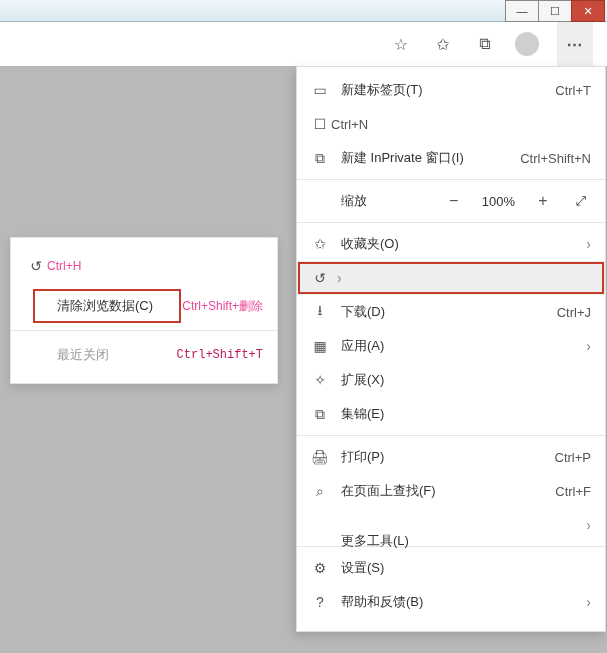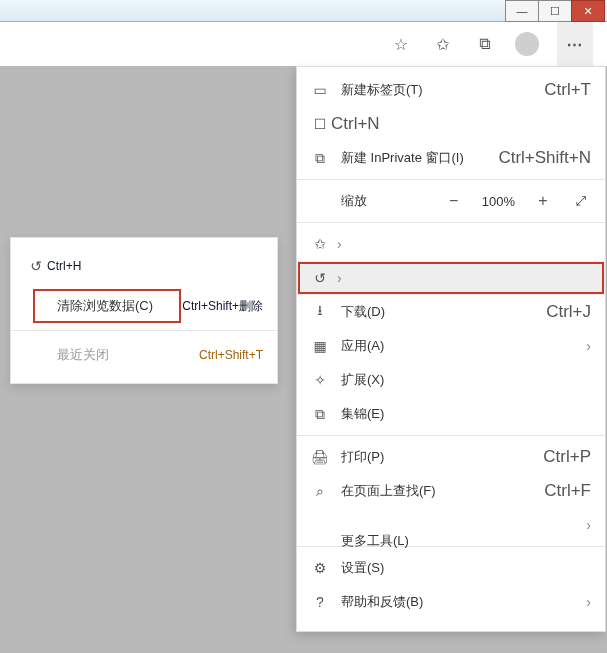--- a/index.html
+++ b/index.html
@@ -76,21 +76,21 @@
     display: flex; align-items: center;
     height: 34px;
     padding: 0 14px 0 12px;
     position: relative;
   }
   .row .icon {
     width: 22px; text-align: center; color: #555; font-size: 14px;
     flex: 0 0 22px;
   }
   .row .label { margin-left: 10px; flex: 1; }
-  .row .shortcut { color: #555; font-size: 17px; }
+  .row .shortcut { color: #555; font-size: 13px; }
   .row .chev { color: #888; font-size: 14px; margin-left: 6px;}
   .row.active {
     background: #eee;
   }
   .row.active.boxed::after{
     content:"";
     position:absolute; inset:1px;
     border:2px solid #c73a2a;
     pointer-events:none;
   }
@@ -109,22 +109,22 @@
     position: absolute;
     top: 237px; left: 10px;
     width: 268px;
     background: #fff;
     border: 1px solid #e2e2e2;
     box-shadow: 0 4px 10px rgba(0,0,0,.12);
     padding: 8px 0;
     z-index: 40;
   }
   .submenu .row { height: 40px; padding: 0 14px;}
-  .submenu .row .shortcut{ font-size:12px; color:#0f172a;}
-  .submenu .row.dim .shortcut{ color:#a16207;}
+  .submenu .row .shortcut{ font-size:12px; color:#ec4899;}
+  .submenu .row.dim .shortcut{ color:#be185d;font-family:Liberation Mono, monospace;}
   .submenu .boxed{ position:relative;}
   .submenu .boxed::after{
     content:"";
     position:absolute; left:22px; right:96px; top:3px; bottom:3px;
     border:2px solid #c73a2a;
     pointer-events:none;
   }
 </style>
 </head>
 <body>
@@ -167,20 +167,21 @@
     <span class="zgroup">
       <span class="zbtn">−</span>
       <span>100%</span>
       <span class="zbtn">+</span>
       <span class="zfull">⤢</span>
     </span>
   </div>
   <div class="sep"></div>
   <div class="row">
     <span class="icon">✩</span>
+    <span class="label">收藏夹(O)</span>
     <span class="chev">›</span>
   </div>
   <div class="row active boxed">
     <span class="icon">↺</span>
     <span class="chev">›</span>
   </div>
   <div class="row">
     <span class="icon">⭳</span>
     <span class="label">下载(D)</span>
     <span class="shortcut">Ctrl+J</span>

